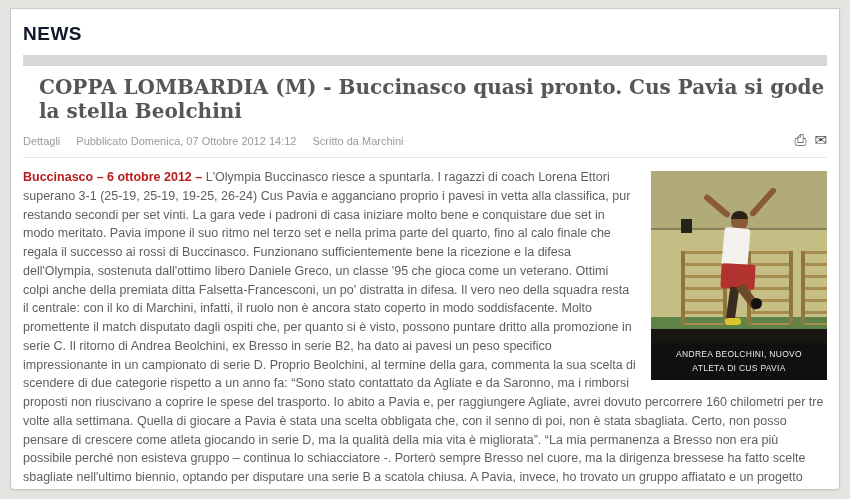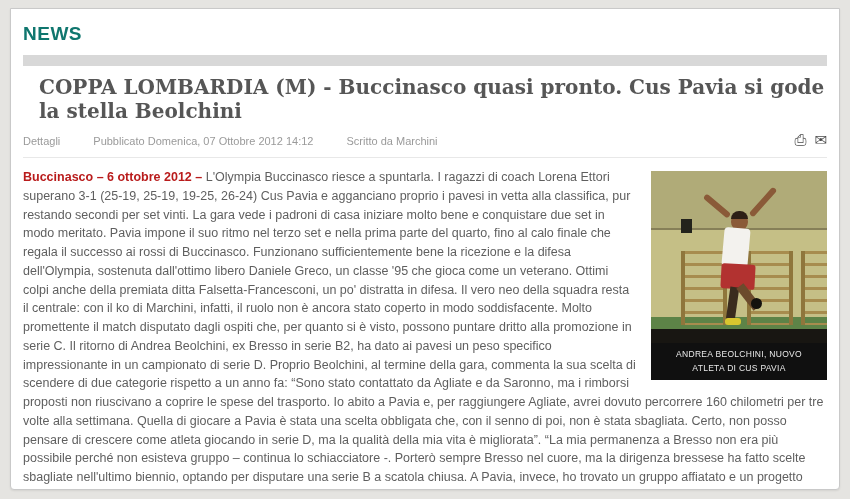--- a/index.html
+++ b/index.html
@@ -11,35 +11,35 @@
   .content-box {
     position:absolute; left:10px; top:8px; width:830px; height:482px;
     background:#ffffff;
     border:1px solid #c9c9c9;
     border-radius:0 0 4px 4px;
     box-shadow:0 1px 2px rgba(0,0,0,0.08);
     padding:10px 12px 0 12px;
     overflow:hidden;
   }
   .section-title {
-    font-size:19px; font-weight:bold; color:#0f766e; letter-spacing:0.5px;
+    font-size:19px; font-weight:bold; color:#0f172a; letter-spacing:0.5px;
     margin:4px 0 10px 0;
   }
   .section-bar { height:11px; background:#d8d8d8; margin-bottom:10px; }
   .article-title {
     font-family:"DejaVu Serif", serif;
     font-size:20px; font-weight:bold; color:#565656;
     line-height:1.18; margin:2px 0 10px 16px; max-width:800px;
   }
   .meta-row {
     display:flex; align-items:center;
     font-size:11px; color:#9a9a9a;
     padding-bottom:9px; border-bottom:1px solid #e8e8e8;
   }
-  .meta-row .meta-item { margin-right:33px; }
+  .meta-row .meta-item { margin-right:16px; }
   .meta-icons { margin-left:auto; display:flex; gap:8px; }
   .meta-icon {
     font-size:15px; line-height:1; color:#4a4a4a; cursor:pointer;
     font-family:"DejaVu Sans", sans-serif;
   }
   .article-body {
     margin-top:10px;
     font-size:12.5px; color:#5f5f5f; line-height:1.5;
   }
   .article-body p { text-align:left; }

